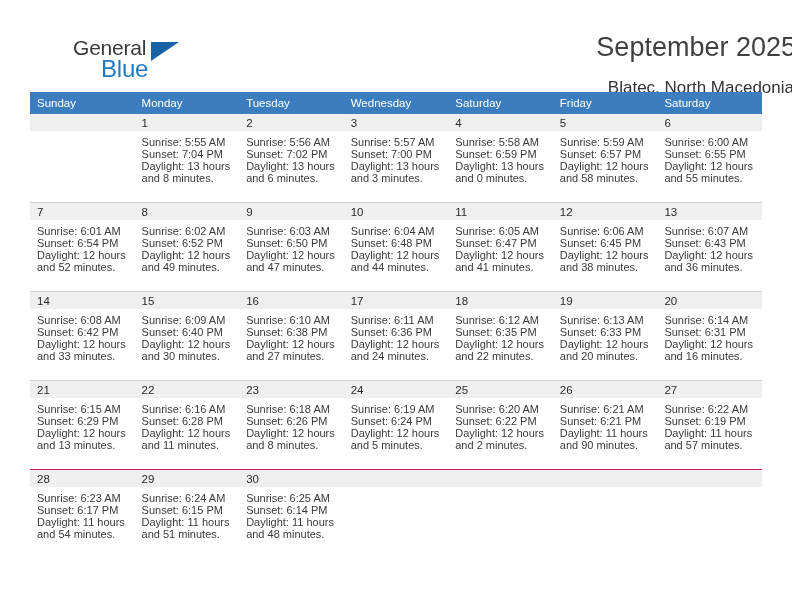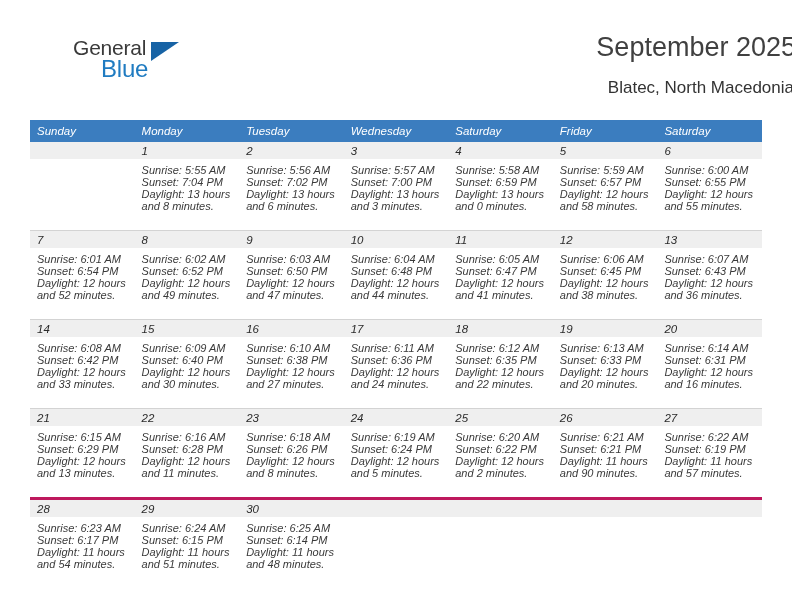--- a/index.html
+++ b/index.html
@@ -84,25 +84,24 @@
     color: #333333;
     text-align: right;
     white-space: nowrap;
     font-family: "Liberation Sans", sans-serif;
   }
 
   
   .calendar {
     position: absolute;
     left: 30px;
-    top: 120px;
+    top: 92px;
     width: 732px;
     border-collapse: collapse;
     table-layout: fixed;
-    font-style: italic;
   }
   .calendar col { width: 104.57px; }
 
   thead th {
     background: #3b7dbf;
     color: #ffffff;
     font-size: 11.5px;
     font-weight: normal;
     text-align: left;
     padding: 5px 0 5px 7px;
@@ -112,21 +111,21 @@
 
   .week-row > td {
     vertical-align: top;
     padding: 0;
     border-top: 1px solid #d3d3d3;
   }
   .week-row.first > td {
     border-top: none;
   }
   .week-row.last > td {
-    border-top: 3px solid #be185d;
+    border-top: 1px solid #be185d;
   }
 
   .cell {
     height: 88px;
     box-sizing: border-box;
     position: relative;
   }
   .daynum-band {
     background: #efefef;
     height: 17px;

